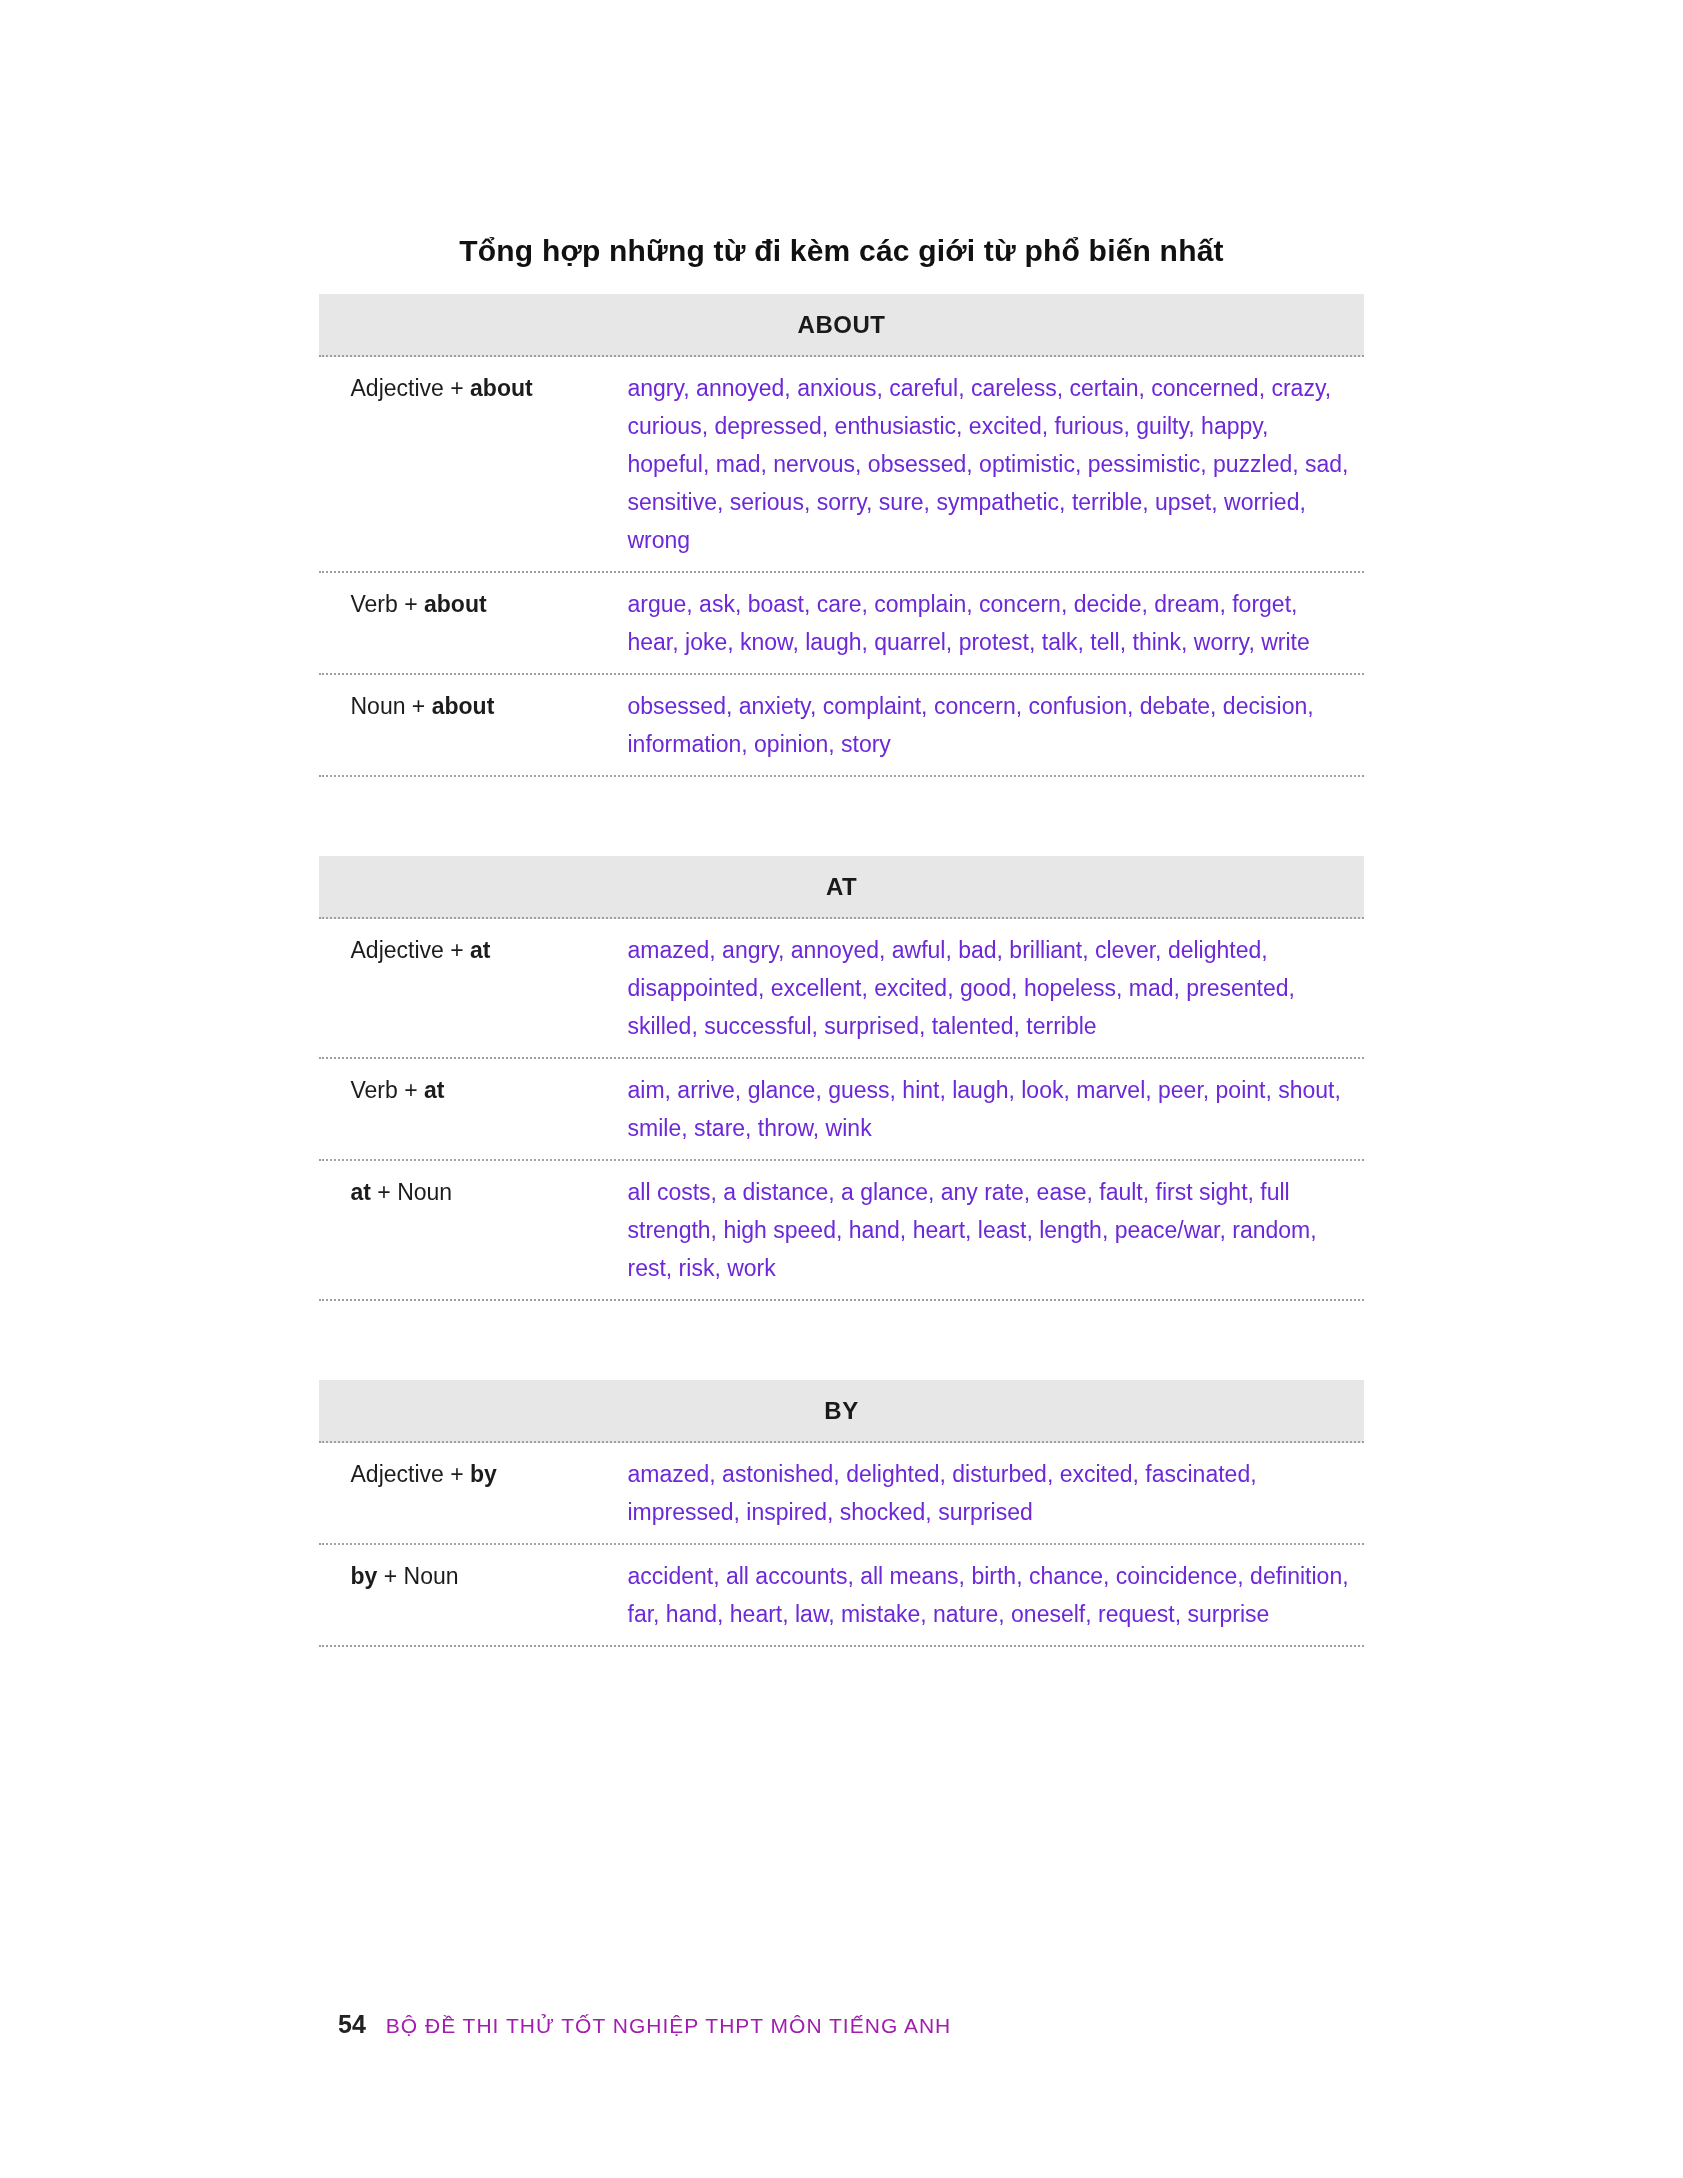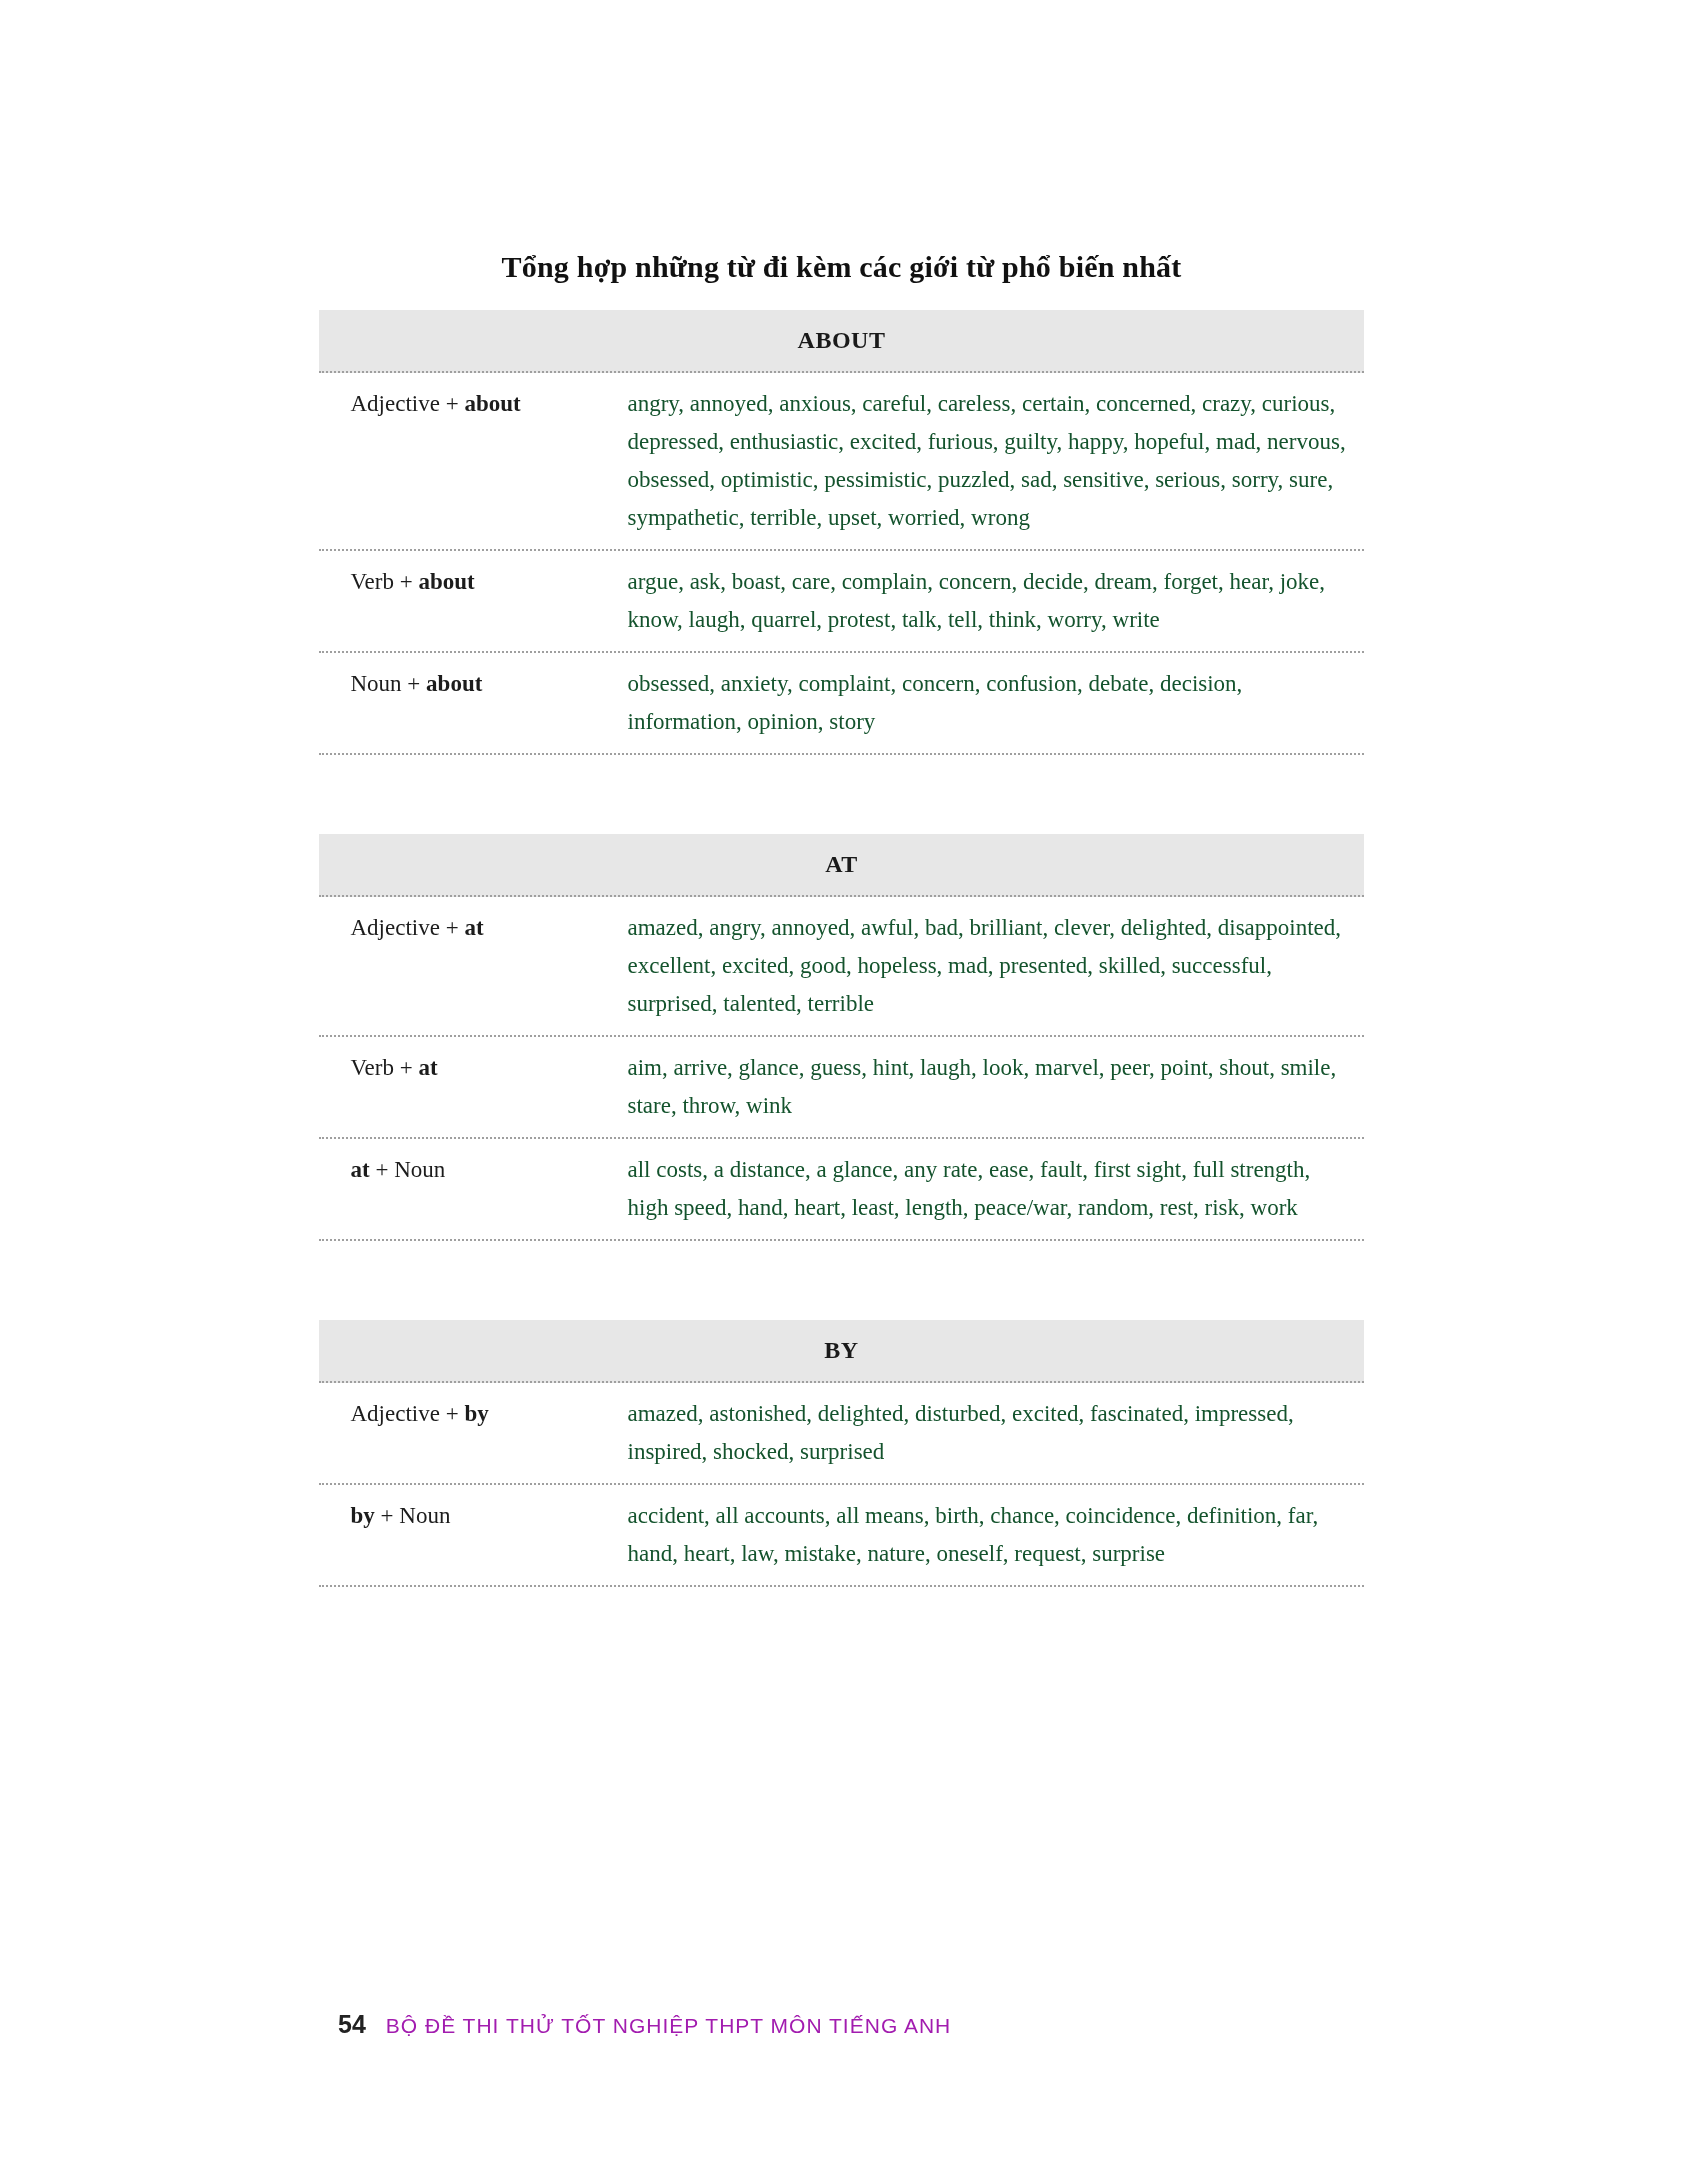--- a/index.html
+++ b/index.html
@@ -7,23 +7,22 @@
   body {
     width: 1683px;
     height: 2178px;
     background: #ffffff;
     font-family: "Liberation Sans", "DejaVu Sans", sans-serif;
     color: #1c1c1c;
     position: relative;
   }
   .page {
     width: 1045px;
-    margin: 16px auto;
+    margin: 0 auto;
     padding-top: 234px;
-    font-family: Liberation Serif, serif;
   }
   .title {
     font-size: 30px;
     font-weight: 700;
     text-align: center;
     margin: 0 0 26px 0;
     color: #111111;
     letter-spacing: 0.2px;
   }
   .prep-section { margin-bottom: 79px; }
@@ -51,21 +50,21 @@
     padding-left: 18px;
     font-size: 23px;
     line-height: 38px;
     color: #1c1c1c;
   }
   .row-label b { font-weight: 700; }
   .row-content {
     width: 723px;
     font-size: 23px;
     line-height: 38px;
-    color: #14532d;
+    color: #6d28d9;
   }
   .footer {
     position: absolute;
     left: 338px;
     top: 2010px;
     display: flex;
     align-items: baseline;
     gap: 20px;
   }
   .footer-num {

